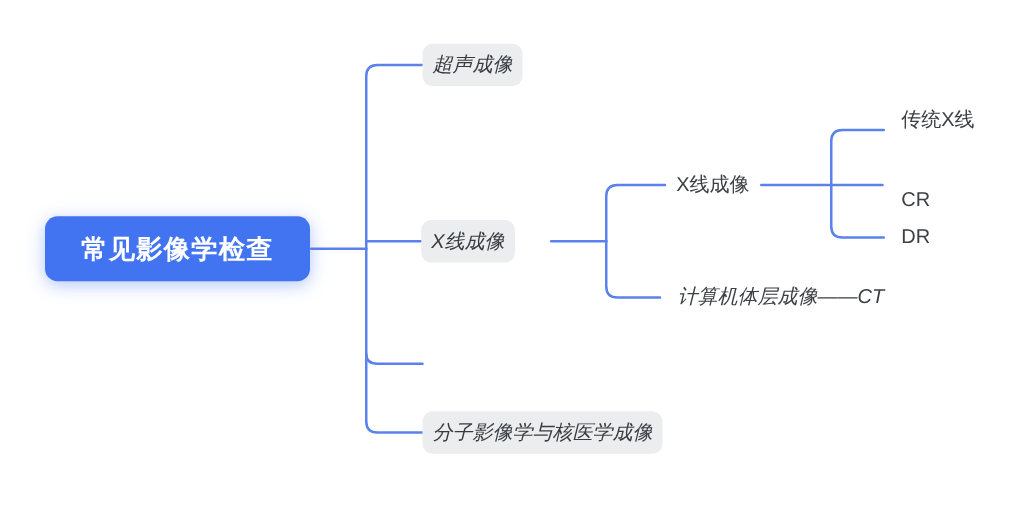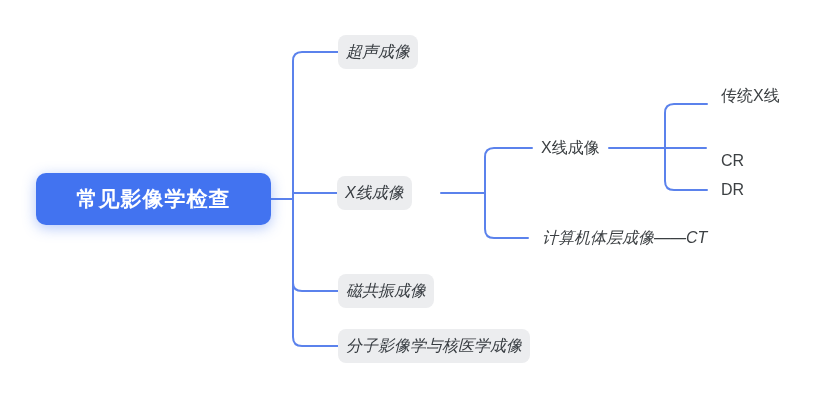--- a/index.html
+++ b/index.html
@@ -7,21 +7,21 @@
     width:816px;height:415px;position:relative;overflow:hidden;
     background:#ffffff;
     font-family:"Liberation Sans","DejaVu Sans",sans-serif;
   }
   .canvas{position:absolute;left:0;top:0;width:816px;height:415px;}
   svg.connectors{position:absolute;left:0;top:0;z-index:1;}
   .node{position:absolute;z-index:2;transform:translateY(-50%);
         display:flex;align-items:center;justify-content:center;
         white-space:nowrap;box-sizing:border-box;}
   .node-root{
-    left:36px;top:199px;width:235px;height:52px;border-radius:10px;
+    left:36px;top:199px;width:212px;height:52px;border-radius:10px;
     background:#4273F0;color:#ffffff;font-size:21px;font-weight:700;
     letter-spacing:1px;
     box-shadow:0 3px 14px rgba(66,115,240,.40);
   }
   .node-pill{
     height:34px;border-radius:8px;background:#ECEDEF;color:#363B40;
     font-size:16px;padding:0 8px;font-style:italic;
   }
   .node-text{
     color:#3C4043;font-size:16px;background:transparent;padding:0;
@@ -65,21 +65,20 @@
 
     <path d="M 665 148 V 181 Q 665 190 674 190 H 707"></path>
   </svg>
 
   <div class="node node-root">常见影像学检查</div>
 
   <div class="node node-pill pill-1">超声成像</div>
 
   <div class="node node-pill pill-2">X线成像</div>
 
-  <div class="node node-pill pill-3">磁共振成像</div>
 
   <div class="node node-pill pill-4">分子影像学与核医学成像</div>
 
   <div class="node node-text txt-xray-sub">X线成像</div>
 
   <div class="node node-text txt-ct">计算机体层成像——CT</div>
 
   <div class="node node-text txt-trad">传统X线</div>
 
   <div class="node node-text txt-cr">CR</div>

